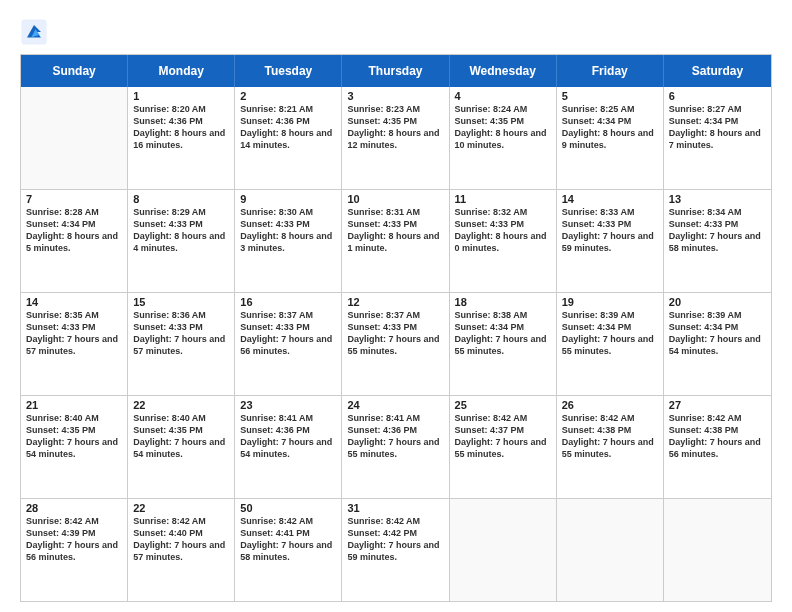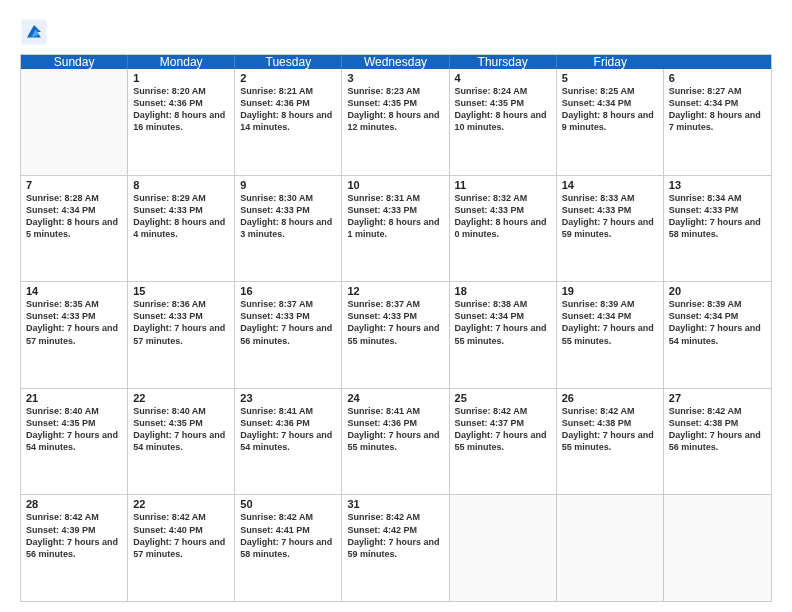--- a/index.html
+++ b/index.html
@@ -61,23 +61,23 @@
       border: 1px solid #ccc;
     }
     .cal-header {
       display: grid;
       grid-template-columns: repeat(7, 1fr);
       background: #1565c0;
     }
     .cal-header-cell {
       color: #fff;
       font-size: 12px;
-      font-weight: normal;
+      font-weight: bold;
       text-align: center;
-      padding: 0 2px;
+      padding: 9px 2px;
       border-right: 1px solid #3a7fd0;
     }
     .cal-header-cell:last-child { border-right: none; }
     .cal-body {
       flex: 1;
       display: flex;
       flex-direction: column;
     }
     .cal-row {
       display: grid;
@@ -131,23 +131,24 @@
       <div class="month-title"></div>
       <div class="subtitle"></div>
     </div>
   </div>
 
   <div class="calendar">
     <div class="cal-header" id="cal-header">
         <div class="cal-header-cell">Sunday</div>
         <div class="cal-header-cell">Monday</div>
         <div class="cal-header-cell">Tuesday</div>
+        <div class="cal-header-cell">Thursday</div>
         <div class="cal-header-cell">Wednesday</div>
-        <div class="cal-header-cell">Thursday</div>
         <div class="cal-header-cell">Friday</div>
+        <div class="cal-header-cell">Saturday</div>
       </div>
     <div class="cal-body" id="cal-body">
         <div class="cal-row">
           <div class="cal-cell empty"></div>
           <div class="cal-cell">
             <span class="day-num">1</span>
             <div class="day-info">Sunrise: 8:20 AM<br>Sunset: 4:36 PM<br>Daylight: 8 hours and 16 minutes.</div>
           </div>
           <div class="cal-cell">
             <span class="day-num">2</span>

